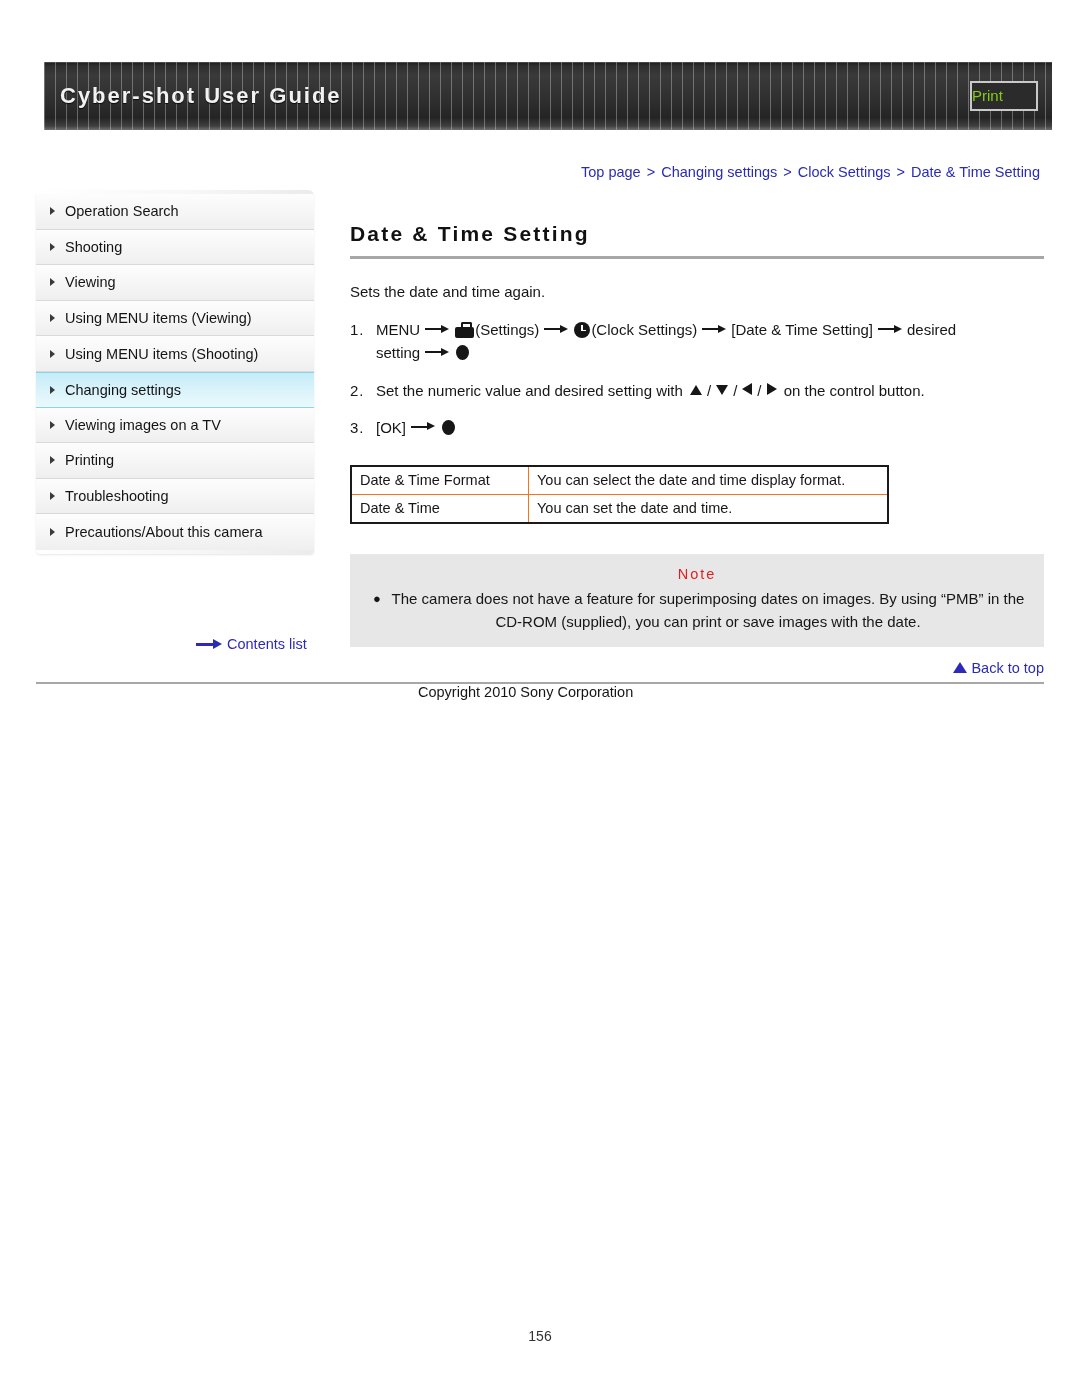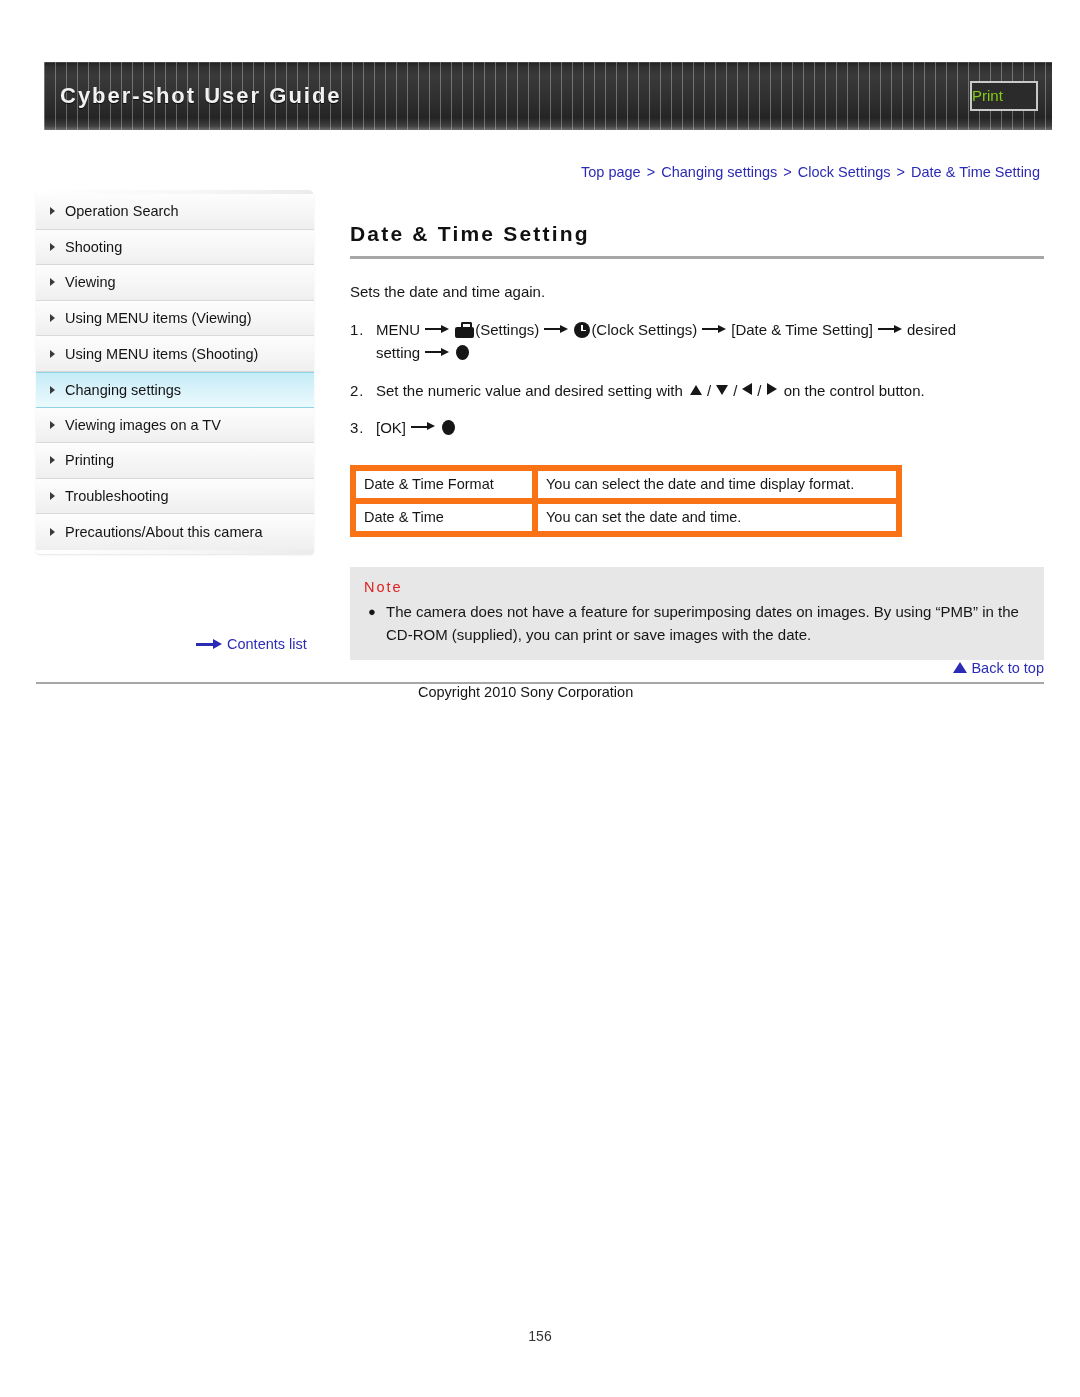--- a/index.html
+++ b/index.html
@@ -318,34 +318,35 @@
   .slash { padding: 0 2px; }
 
   
   .spec-table {
     border-collapse: collapse;
     margin-top: 26px;
     margin-bottom: 30px;
     border: 2px solid #1a1a1a;
   }
   .spec-table td {
-    border: 6px solid #f97316;
+    border: 1px solid #f97316;
     font-size: 14.5px;
     padding: 5px 8px 6px 8px;
     color: #161616;
     white-space: nowrap;
   }
   .spec-table td.col-term { width: 160px; }
   .spec-table td.col-desc { width: 342px; }
 
   
   .note-box {
     background: #e7e7e7;
     padding: 12px 14px 14px 14px;
     margin-top: 4px;
+    text-align: center;
   }
   .note-heading {
     color: #e02020;
     font-size: 14.5px;
     letter-spacing: 2px;
     margin-bottom: 6px;
   }
   .note-item {
     display: flex;
     font-size: 15px;

